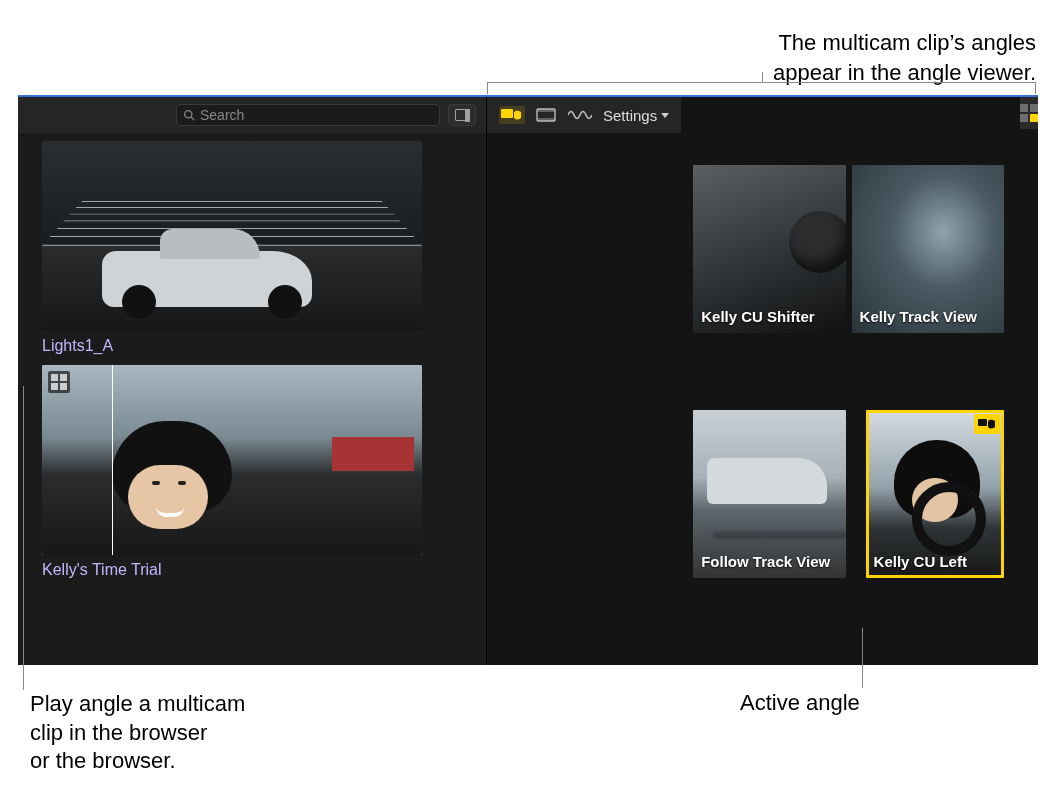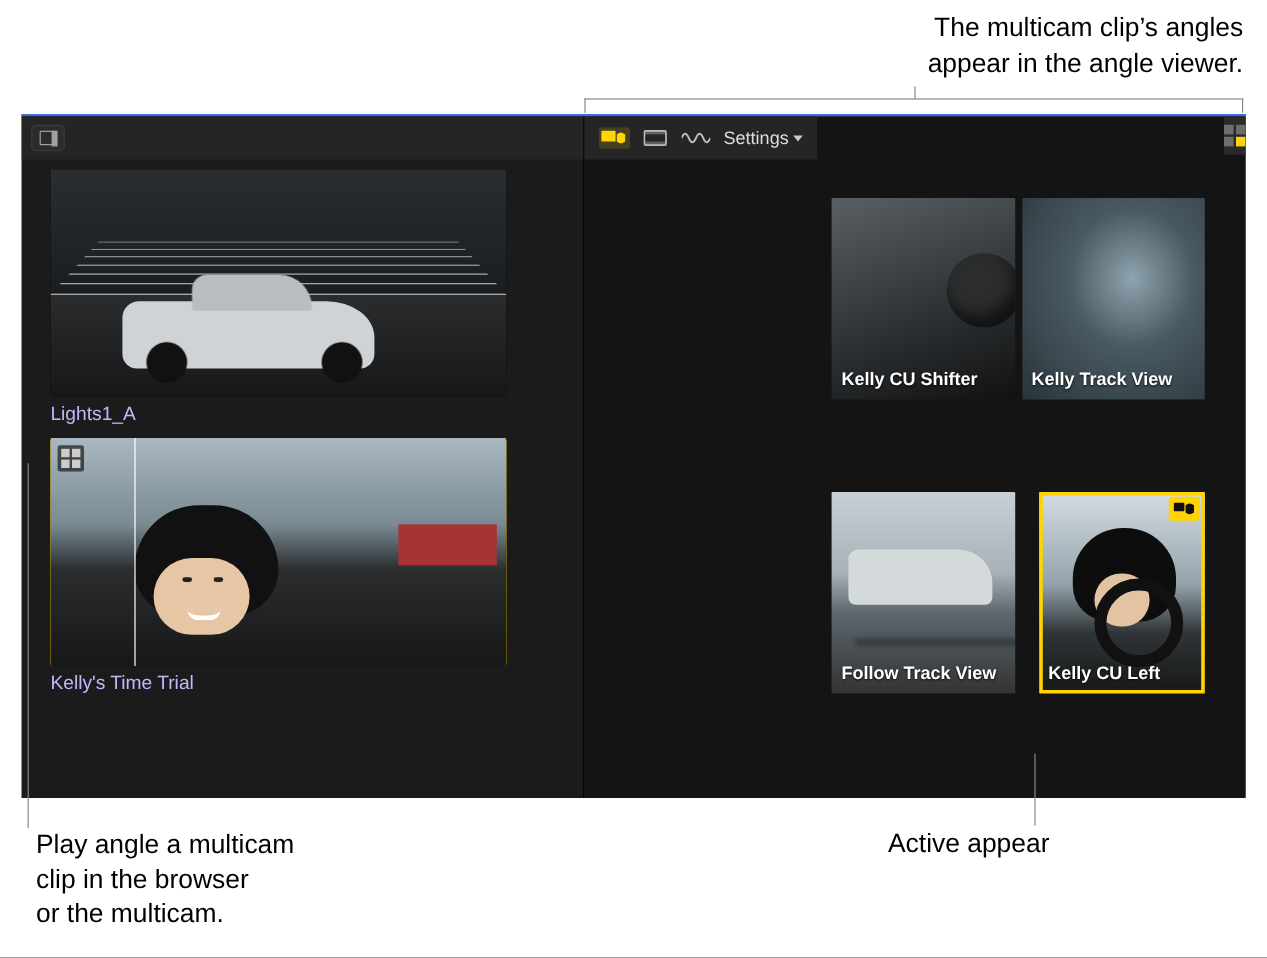--- a/index.html
+++ b/index.html
@@ -6,21 +6,21 @@
   body {
     font-family: -apple-system, "Helvetica Neue", Arial, sans-serif;
     background: #fff;
     width: 1056px;
     height: 798px;
     position: relative;
     color: #000;
   }
   .callout-top {
     position: absolute;
-    top: 8px;
+    top: 28px;
     right: 20px;
     width: 620px;
     font-size: 22px;
     text-align: right;
     line-height: 1.35;
     color: #000;
   }
   .callout-top-bracket {
     position: absolute;
     top: 82px;
@@ -274,20 +274,27 @@
   <div>The multicam clip’s angles</div>
   <div>appear in the angle viewer.</div>
 </div>
 <div class="callout-top-stem"></div>
 <div class="callout-top-bracket"></div>
 
 <div class="app">
 
   <div class="browser">
     <div class="browser-top">
+      <div class="search-field">
+        <svg width="13" height="13" viewBox="0 0 16 16">
+            <circle cx="6.5" cy="6.5" r="4.5" fill="none" stroke="#888" stroke-width="1.6"></circle>
+            <line x1="10.2" y1="10.2" x2="14" y2="14" stroke="#888" stroke-width="1.6"></line>
+          </svg>
+        <span>Search</span>
+      </div>
       <div class="layout-btn">
         <div class="inner"></div>
       </div>
     </div>
     <div class="browser-body">
 
       <div class="clip">
         <div class="clip-thumb">
           <div class="render-car">
             <div class="ceiling"></div>
@@ -385,17 +392,17 @@
           <span class="on"></span>
       </div>
     </div>
   </div>
 </div>
 
 <div class="callout-bl-line"></div>
 <div class="callout-bl">
   <div>Play angle a multicam</div>
   <div>clip in the browser</div>
-  <div>or the multicam.</div>
+  <div>or the browser.</div>
 </div>
 
 <div class="callout-br-line"></div>
-<div class="callout-br">Active appear</div>
+<div class="callout-br">Active angle</div>
 
 </body></html>

